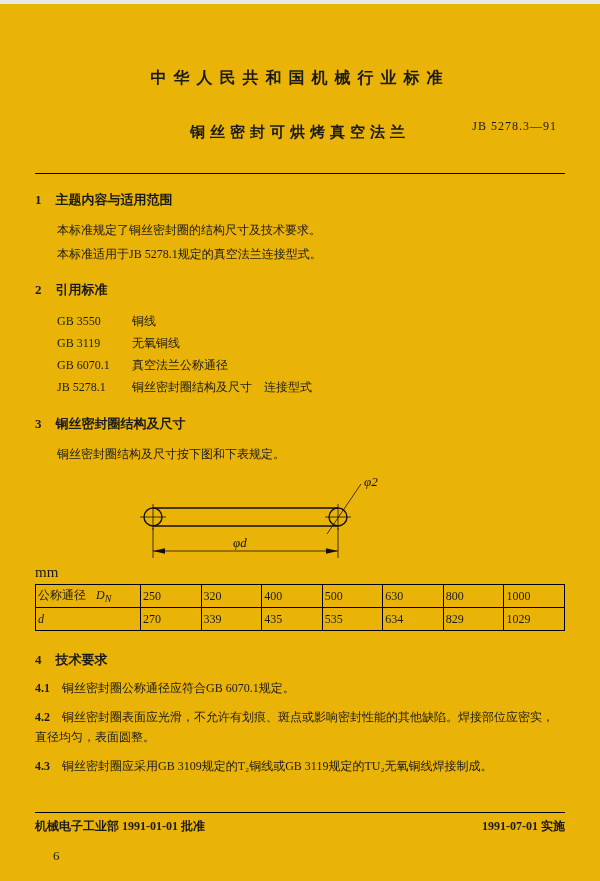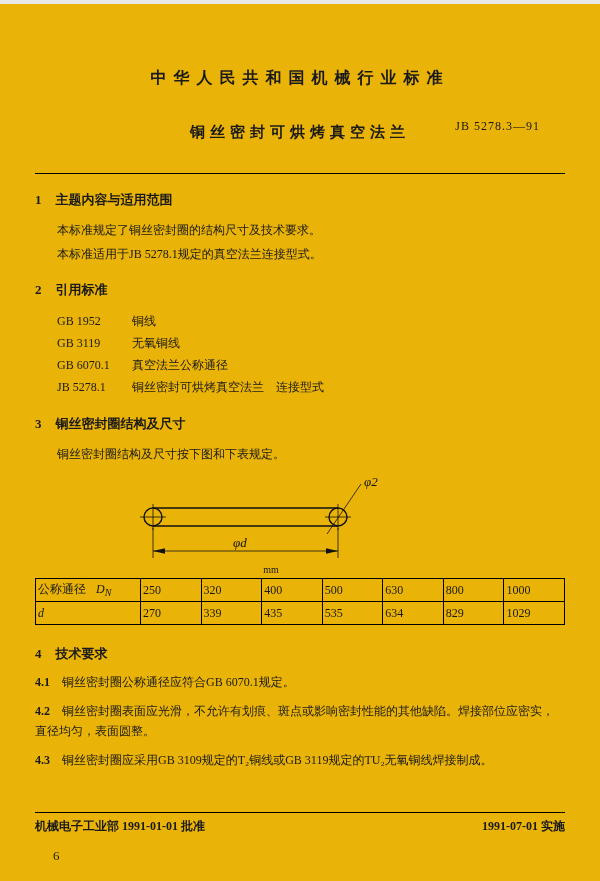--- a/index.html
+++ b/index.html
@@ -13,37 +13,37 @@
   .std-type {
     padding-top:64px; text-align:center;
     font-size:16px; font-weight:bold; letter-spacing:7px;
   }
   .title-block { position:relative; margin-top:28px; }
   .doc-title {
     text-align:center; font-size:15px; font-weight:bold;
     letter-spacing:5px; line-height:30px;
   }
   .std-number {
-    position:absolute; right:25px; top:2px;
+    position:absolute; right:8px; top:2px;
     font-size:12px; letter-spacing:1px; font-weight:normal;
   }
   .rule { border:none; border-top:1.5px solid #000; margin-top:26px; }
   .sec-heading { font-size:13px; font-weight:bold; margin-top:17px; }
   .sec-num { display:inline-block; margin-right:14px; }
   .para { font-size:12px; line-height:19px; margin:12px 0 0 22px; }
   .para + .para { margin-top:5px; }
   .ref-list { margin:11px 0 0 22px; font-size:12px; }
   .ref-row { line-height:22px; }
   .ref-code { display:inline-block; width:72px; }
   .figure-wrap { margin:6px 0 0 78px; height:94px; }
   .fig-stroke { stroke:#111; stroke-width:1.4; fill:none; }
   .fig-thin { stroke:#111; stroke-width:0.8; fill:none; }
   .fig-label { font-size:13px; font-style:italic; fill:#111;
     font-family:"Liberation Serif","DejaVu Serif",serif; }
-  .unit { text-align:center; font-size:10px; padding-right:58px; margin-top:0; }
+  .unit { text-align:left; font-size:15px; padding-right:58px; margin-top:0; }
   table.dims {
     width:100%; border-collapse:collapse; table-layout:fixed;
     margin-top:3px; font-size:12px;
   }
   table.dims td {
     border:1px solid #000; text-align:left; height:23px; padding:0 2px;
   }
   .sym { font-style:italic; margin-left:10px; }
   .ital { font-style:italic; }
   .tech-item { font-size:12px; line-height:20px; margin-top:9px; }
@@ -76,34 +76,34 @@
     <span class="sec-num">1</span><span>主题内容与适用范围</span>
   </div>
   <div class="para">本标准规定了铜丝密封圈的结构尺寸及技术要求。</div>
   <div class="para">本标准适用于JB 5278.1规定的真空法兰连接型式。</div>
 
   <div class="sec-heading">
     <span class="sec-num">2</span><span>引用标准</span>
   </div>
   <div class="ref-list">
     <div class="ref-row">
-      <span class="ref-code">GB 1952</span>
+      <span class="ref-code">GB 3550</span>
       <span>铜线</span>
     </div>
     <div class="ref-row">
       <span class="ref-code">GB 3119</span>
       <span>无氧铜线</span>
     </div>
     <div class="ref-row">
       <span class="ref-code">GB 6070.1</span>
       <span>真空法兰公称通径</span>
     </div>
     <div class="ref-row">
       <span class="ref-code">JB 5278.1</span>
-      <span>铜丝密封可烘烤真空法兰　连接型式</span>
+      <span>铜丝密封圈结构及尺寸　连接型式</span>
     </div>
   </div>
 
   <div class="sec-heading">
     <span class="sec-num">3</span><span>铜丝密封圈结构及尺寸</span>
   </div>
   <div class="para">铜丝密封圈结构及尺寸按下图和下表规定。</div>
 
   <div class="figure-wrap">
     <svg width="340" height="94" viewBox="0 0 340 94">

